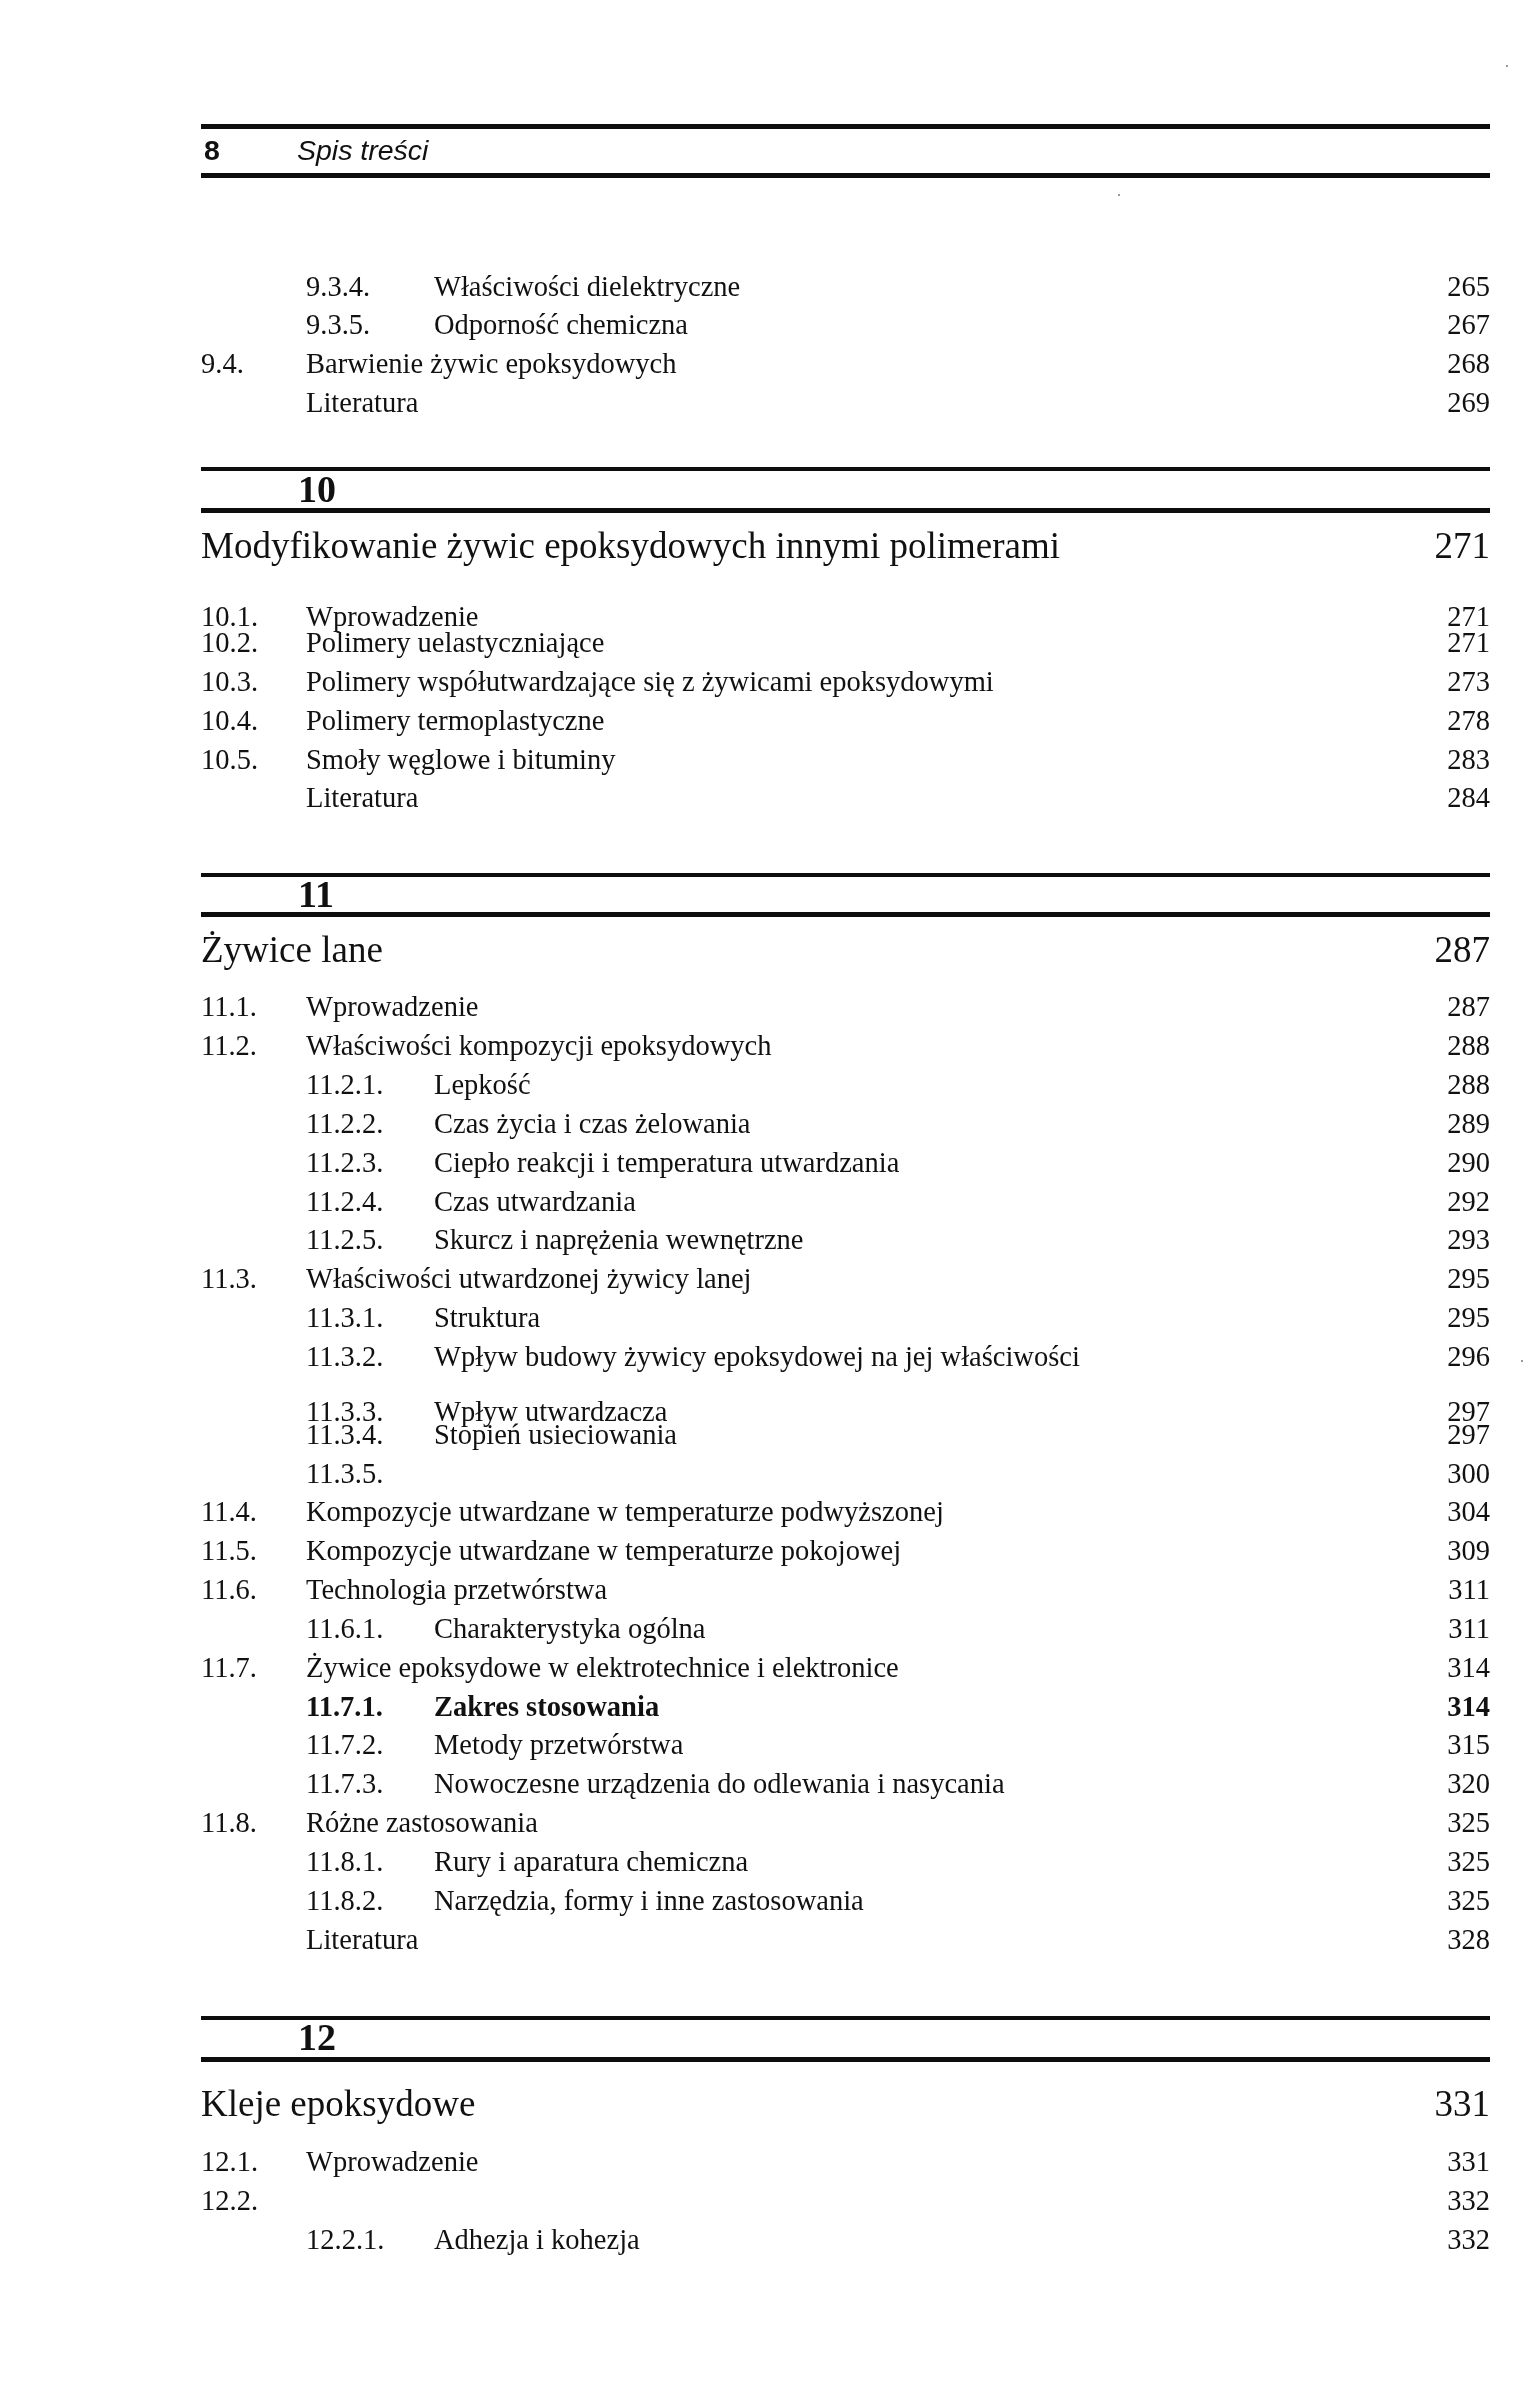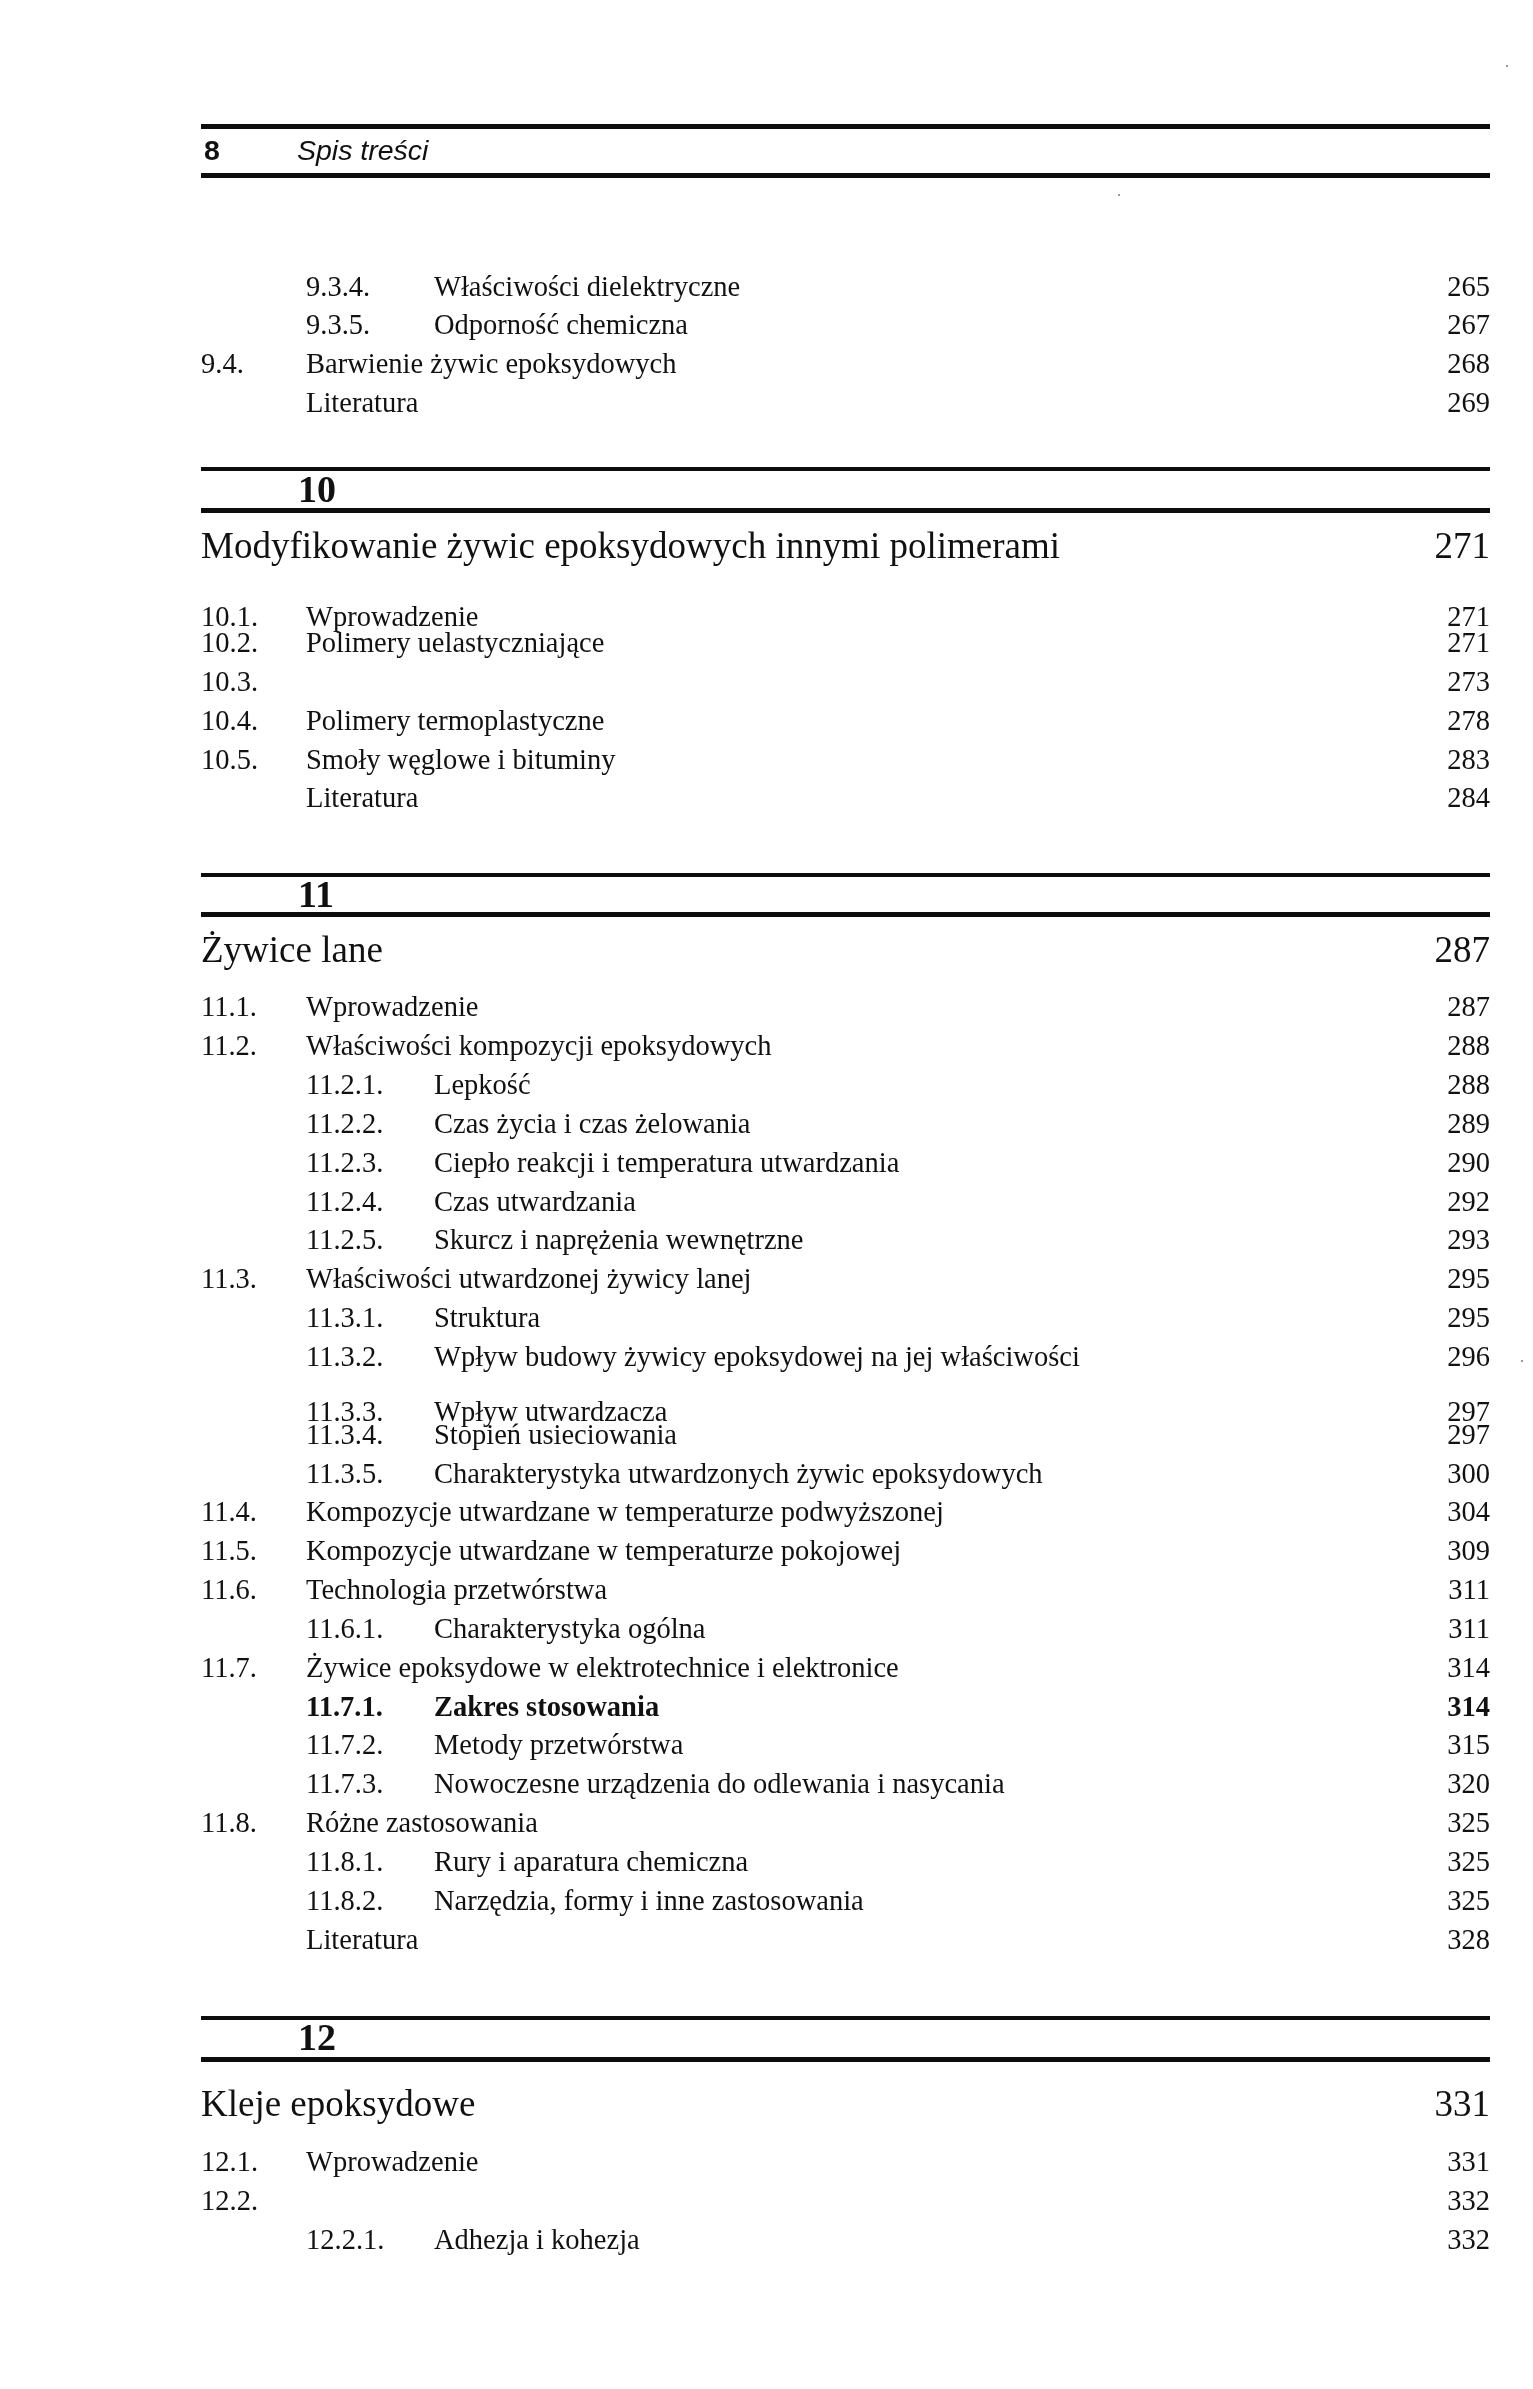--- a/index.html
+++ b/index.html
@@ -72,20 +72,21 @@
     <span class="ttl">Wprowadzenie</span>
     <span class="pg">271</span>
   </div>
   <div class="row l1" style="top:624px;">
     <span class="num">10.2.</span>
     <span class="ttl">Polimery uelastyczniające</span>
     <span class="pg">271</span>
   </div>
   <div class="row l1" style="top:663px;">
     <span class="num">10.3.</span>
+    <span class="ttl">Polimery współutwardzające się z żywicami epoksydowymi</span>
     <span class="pg">273</span>
   </div>
   <div class="row l1" style="top:702px;">
     <span class="num">10.4.</span>
     <span class="ttl">Polimery termoplastyczne</span>
     <span class="pg">278</span>
   </div>
   <div class="row l1" style="top:741px;">
     <span class="num">10.5.</span>
     <span class="ttl">Smoły węglowe i bituminy</span>
@@ -161,21 +162,20 @@
     <span class="ttl">Wpływ utwardzacza</span>
     <span class="pg">297</span>
   </div>
   <div class="row l2" style="top:1416px;">
     <span class="num">11.3.4.</span>
     <span class="ttl">Stopień usieciowania</span>
     <span class="pg">297</span>
   </div>
   <div class="row l2" style="top:1455px;">
     <span class="num">11.3.5.</span>
-    <span class="ttl">Charakterystyka utwardzonych żywic epoksydowych</span>
     <span class="pg">300</span>
   </div>
   <div class="row l1" style="top:1493px;">
     <span class="num">11.4.</span>
     <span class="ttl">Kompozycje utwardzane w temperaturze podwyższonej</span>
     <span class="pg">304</span>
   </div>
   <div class="row l1" style="top:1532px;">
     <span class="num">11.5.</span>
     <span class="ttl">Kompozycje utwardzane w temperaturze pokojowej</span>

